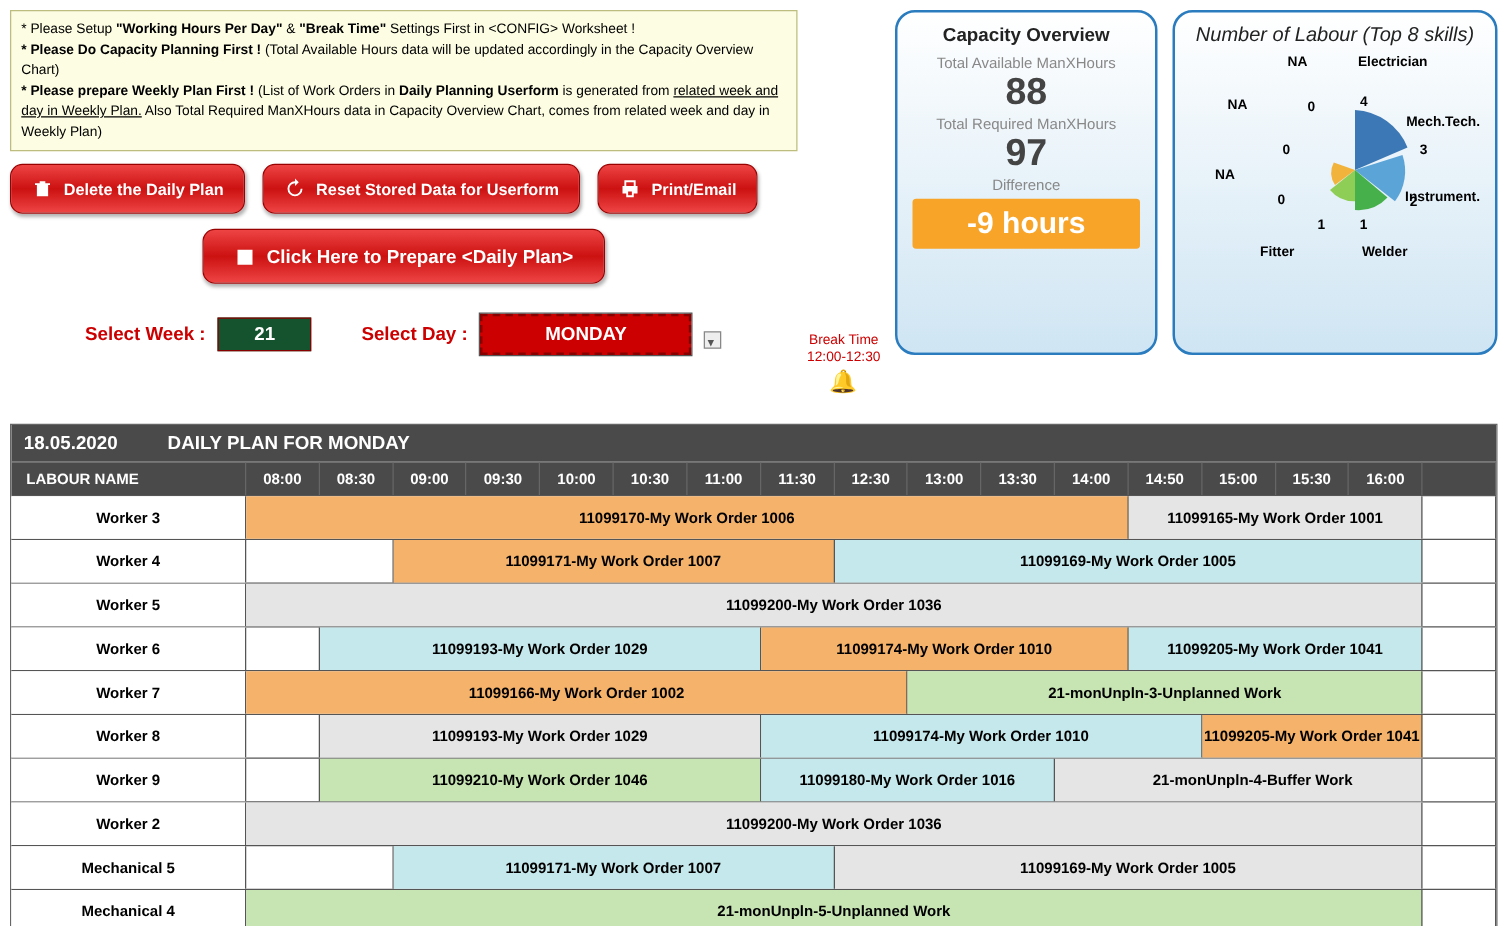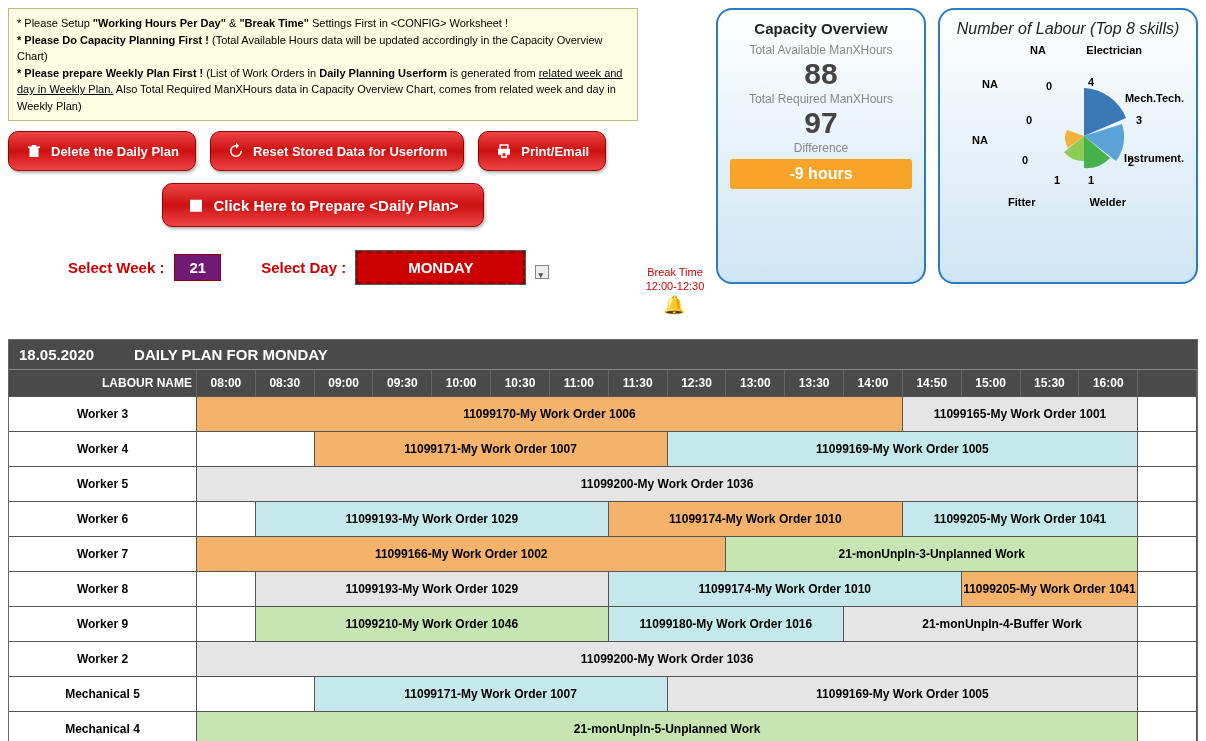--- a/index.html
+++ b/index.html
@@ -45,22 +45,22 @@
     margin-top: 24px;
     display:flex;
     align-items:center;
     gap:10px;
     font-weight:bold;
     font-size:15px;
     padding-left:60px;
   }
   .selects-row .lbl-red { color:#c00;}
   .week-box {
-    background:#701a75;color:#fff;font-weight:bold;
-    padding:4px 14px;border:1px solid #800;
+    background:#14532d;color:#fff;font-weight:bold;
+    padding:4px 28px;border:1px solid #800;
   }
   .day-box {
     background:#c00;color:#fff;font-weight:bold;
     padding:6px 50px;border:2px dashed #800;
     outline:1px solid #555;
     font-size:15px;
   }
   .day-dd {
     width:14px;height:14px;border:1px solid #888;
     background:#eee;display:inline-block;position:relative;top:4px;
@@ -75,21 +75,21 @@
     text-align:center;
   }
   .capacity-card { width:210px; }
   .skills-card { width:260px; position:relative;}
   .capacity-card h3, .skills-card h3 {
     margin:2px 0 6px;font-size:15px;color:#222;
   }
   .skills-card h3 span{font-style:italic;font-weight:normal;font-size:16px;}
   .cap-label{color:#888;font-size:12px;margin-top:2px;}
   .cap-val{font-size:30px;font-weight:bold;color:#444;line-height:1.1;}
-  .cap-diff{background:#f7a428;color:#fff;font-weight:bold;font-size:16px;
+  .cap-diff{background:#f7a428;color:#fff;font-weight:bold;font-size:24px;
     padding:6px 0;border-radius:3px;margin-top:4px;}
   .skills-body{position:relative;height:170px;font-size:11px;}
   .sk-lbl{position:absolute;white-space:nowrap;font-weight:bold;}
   .sk-num{position:absolute;font-weight:bold;font-size:11px;}
   .fan{position:absolute;left:82px;top:42px;}
 
   .break-time{color:#c00;font-size:11px;text-align:center;width:70px;
     position:absolute;left:640px;top:265px;line-height:1.3;}
   .bell{font-size:18px;color:#333;}
 
@@ -97,21 +97,21 @@
   .plan-title{
     background:#4a4a4a;color:#fff;font-weight:bold;
     padding:6px 10px;font-size:15px;display:flex;gap:40px;
     border-bottom:1px solid #888;
   }
   .plan-head{display:grid;
     grid-template-columns: 188px repeat(17, 1fr);
     background:#4a4a4a;color:#fff;font-weight:bold;font-size:12px;
   }
   .plan-head div{padding:6px 4px;text-align:center;border-right:1px solid #666;}
-  .plan-head div:first-child{text-align:right;padding-left:12px;}
+  .plan-head div:first-child{text-align:left;padding-left:12px;}
   .plan-row{display:grid;
     grid-template-columns: 188px repeat(17, 1fr);
     border-top:1px solid #555;
     height:35px;
   }
   .worker-cell{
     background:#fff;border-right:1px solid #555;
     display:flex;align-items:center;justify-content:center;
     font-weight:bold;font-size:12px;
   }

